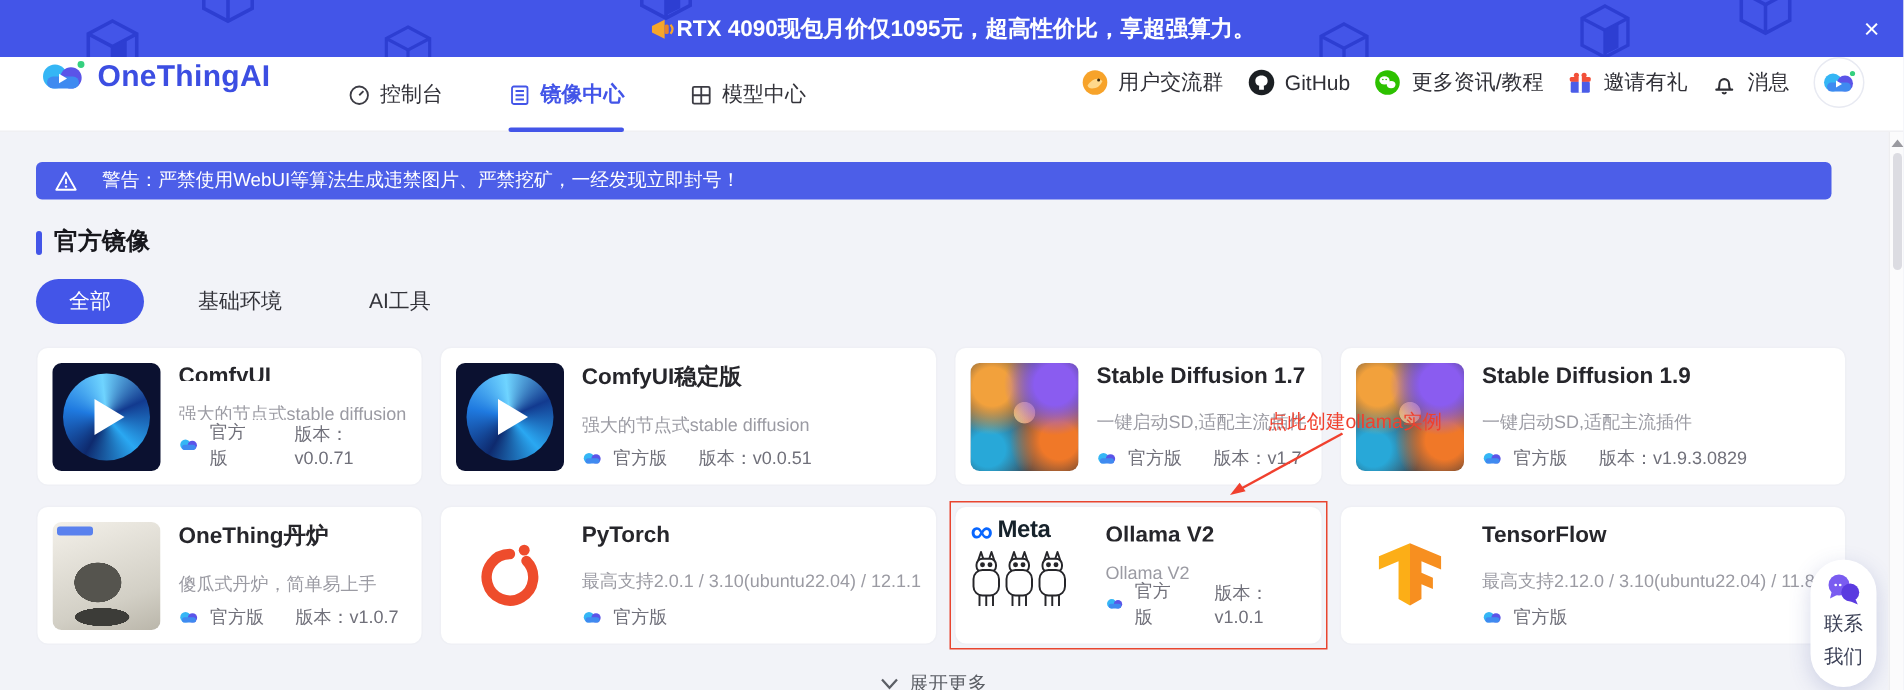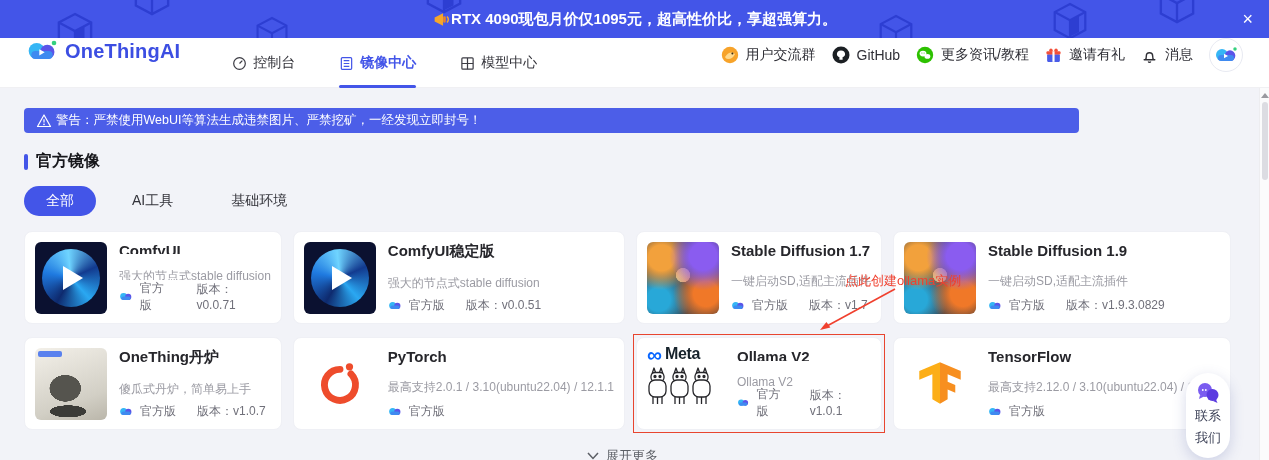--- a/index.html
+++ b/index.html
@@ -19,21 +19,21 @@
   .nav-items{display:flex;align-items:center;margin-left:52px;gap:44px}
   .nav-item{display:flex;align-items:center;gap:6px;font-size:14px;color:#33333a;cursor:pointer;position:relative;height:50px}
   .nav-item.active{color:#4355e8;font-weight:bold}
   .nav-item.active::after{content:"";position:absolute;left:0;right:0;bottom:0;height:3px;border-radius:2px;background:#4355e8}
   .nav-right{margin-left:auto;display:flex;align-items:center;gap:16px}
   .nav-right .nav-link{display:flex;align-items:center;gap:7px;font-size:14px;color:#2f2f36;cursor:pointer}
   .avatar{width:34px;height:34px;border-radius:50%;border:1px solid #e8eaf2;display:flex;align-items:center;justify-content:center;background:#fff;cursor:pointer}
 
   
   .content{position:relative;height:372px;padding:20px 48px 0 24px}
-  .warning{width:1055px;height:25px;background:#4c5ee8;border-radius:4px;color:#fff;font-size:12.5px;display:flex;align-items:center;gap:4px;padding:0 12px}
+  .warning{width:1197px;height:25px;background:#4c5ee8;border-radius:4px;color:#fff;font-size:12.5px;display:flex;align-items:center;gap:16px;padding:0 12px}
   .section-title{margin-top:18px;display:flex;align-items:center;gap:8px;font-size:16px;font-weight:bold;color:#17171c}
   .section-title .bar{width:4px;height:16px;background:#4355e8;border-radius:2px}
   .tabs{margin-top:14px;display:flex;align-items:center;gap:14px}
   .tab{padding:6px 22px;border-radius:16px;font-size:14px;color:#33333a;cursor:pointer}
   .tab.active{background:#4355e8;color:#fff}
 
   .grid{margin-top:15px;width:1197px;display:grid;grid-template-columns:repeat(4,1fr);gap:13px 11px}
   .card{position:relative;background:#fff;border:1px solid #eff0f5;border-radius:8px;height:93px;padding:10px;display:flex;gap:12px;align-items:center;cursor:pointer}
   .card-highlight::after{content:"";position:absolute;inset:-4px;border:1.6px solid #e8452f;pointer-events:none}
   .thumb{width:72px;height:72px;border-radius:6px;flex:none;position:relative;overflow:hidden;display:flex;align-items:center;justify-content:center}
@@ -54,21 +54,21 @@
   .card-meta{margin-top:auto;display:flex;align-items:center;gap:7px;font-size:12px;color:#70707a}
   .card-meta .ver{margin-left:14px}
 
   .expand{margin-top:17px;display:flex;align-items:center;justify-content:center;gap:7px;font-size:13px;color:#5c5f66;cursor:pointer}
 
   
   .annotation-text{position:absolute;left:845px;top:184px;font-size:13px;color:#f0402e;z-index:20;pointer-events:none}
   .annotation-arrow{position:absolute;left:805px;top:197px;z-index:20;pointer-events:none}
 
   
-  .contact{position:absolute;right:39px;top:373px;width:44px;background:#fff;border-radius:22px;box-shadow:0 4px 14px rgba(70,80,160,.22);display:flex;flex-direction:column;align-items:center;padding:9px 0 10px;gap:3px;z-index:30;cursor:pointer}
+  .contact{position:absolute;right:18px;top:373px;width:44px;background:#fff;border-radius:22px;box-shadow:0 4px 14px rgba(70,80,160,.22);display:flex;flex-direction:column;align-items:center;padding:9px 0 10px;gap:3px;z-index:30;cursor:pointer}
   .contact-label{font-size:13px;color:#3a3f55;line-height:1.45}
 
   
   .scrollbar{position:absolute;right:0;top:88px;bottom:0;width:10px;background:#fbfbfc;border-left:1px solid #ededf0;z-index:40}
   .scrollbar .up-arrow{width:0;height:0;border-left:4px solid transparent;border-right:4px solid transparent;border-bottom:5px solid #9a9aa0;margin:5px auto 4px}
   .scrollbar .thumb-bar{width:6px;height:78px;background:#dcdce2;border-radius:3px;margin:0 auto}
 </style>
 </head>
 <body>
 
@@ -234,22 +234,22 @@
     <span>警告：严禁使用WebUI等算法生成违禁图片、严禁挖矿，一经发现立即封号！</span>
   </div>
 
   <div class="section-title">
     <span class="bar"></span>
     <span>官方镜像</span>
   </div>
 
   <div class="tabs">
     <div class="tab active">全部</div>
+    <div class="tab">基础环境</div>
     <div class="tab">AI工具</div>
-    <div class="tab">基础环境</div>
   </div>
 
   <div class="grid">
 
     <div class="card">
       <div class="thumb thumb-comfy"></div>
       <div class="card-body">
         <div class="card-title">ComfyUI</div>
         <div class="card-desc">强大的节点式stable diffusion</div>
         <div class="card-meta">

